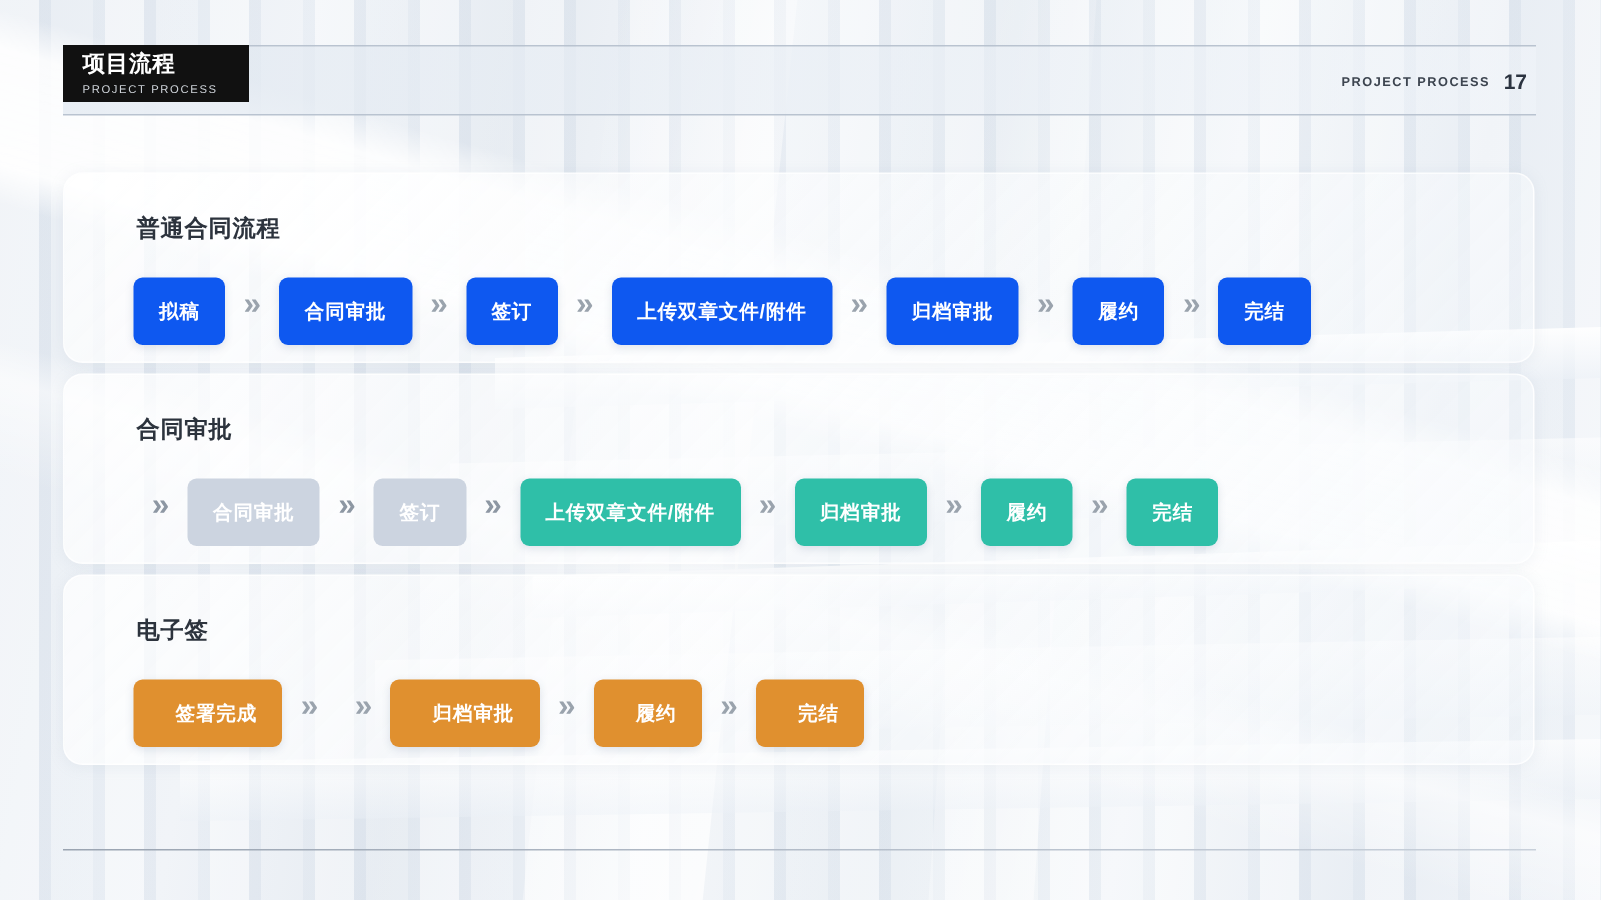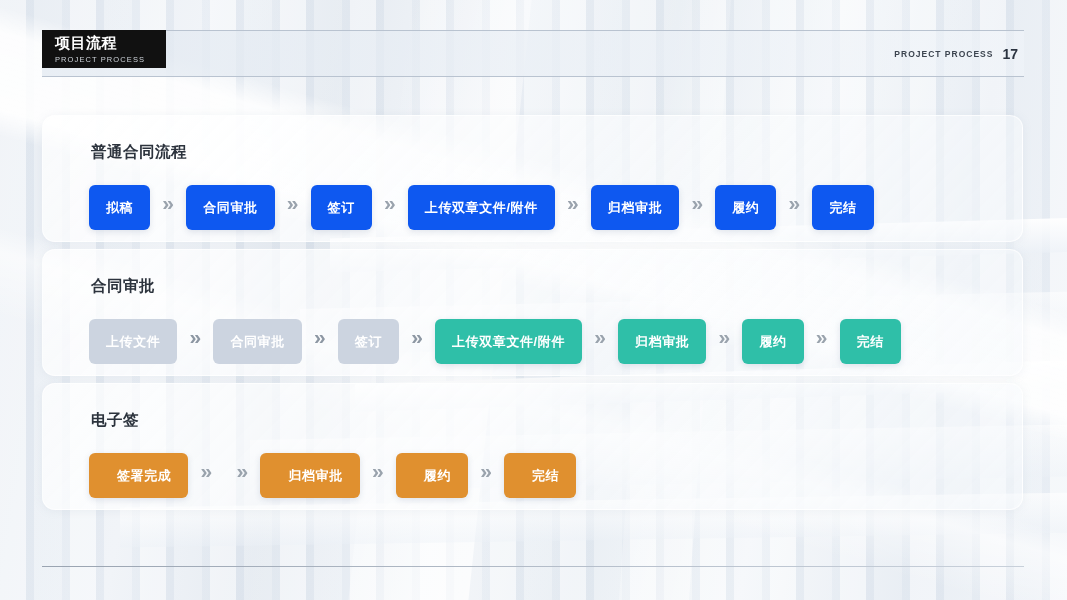--- a/index.html
+++ b/index.html
@@ -148,21 +148,20 @@
       <div class="arrow">»</div>
       <div class="step blue">履约</div>
       <div class="arrow">»</div>
       <div class="step blue">完结</div>
     </div>
 </div>
 
 <div class="card card2">
   <div class="card-title">合同审批</div>
   <div class="steps">
-      <div class="step grey">上传文件</div>
       <div class="arrow dark">»</div>
       <div class="step grey">合同审批</div>
       <div class="arrow dark">»</div>
       <div class="step grey">签订</div>
       <div class="arrow dark">»</div>
       <div class="step teal">上传双章文件/附件</div>
       <div class="arrow">»</div>
       <div class="step teal">归档审批</div>
       <div class="arrow">»</div>
       <div class="step teal">履约</div>

